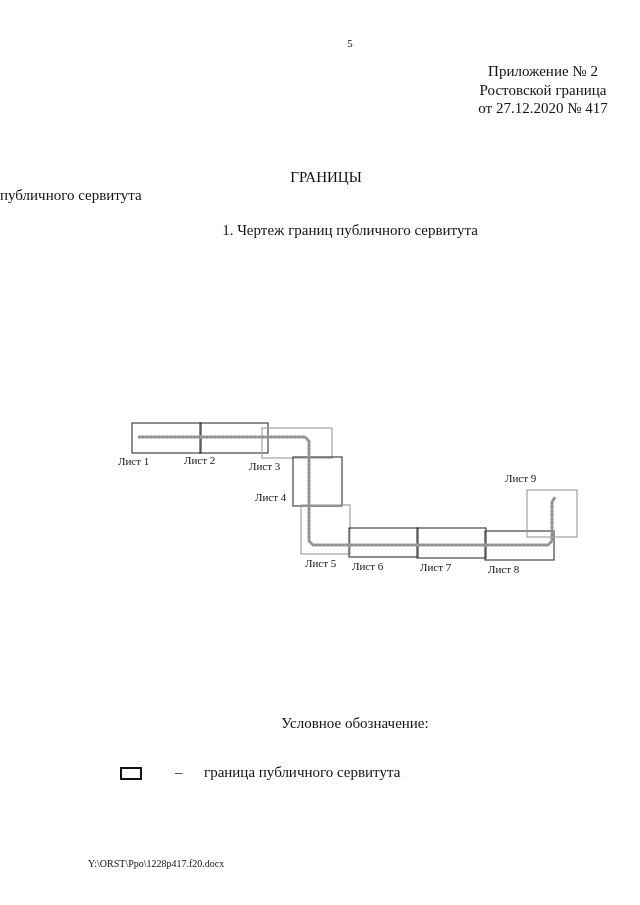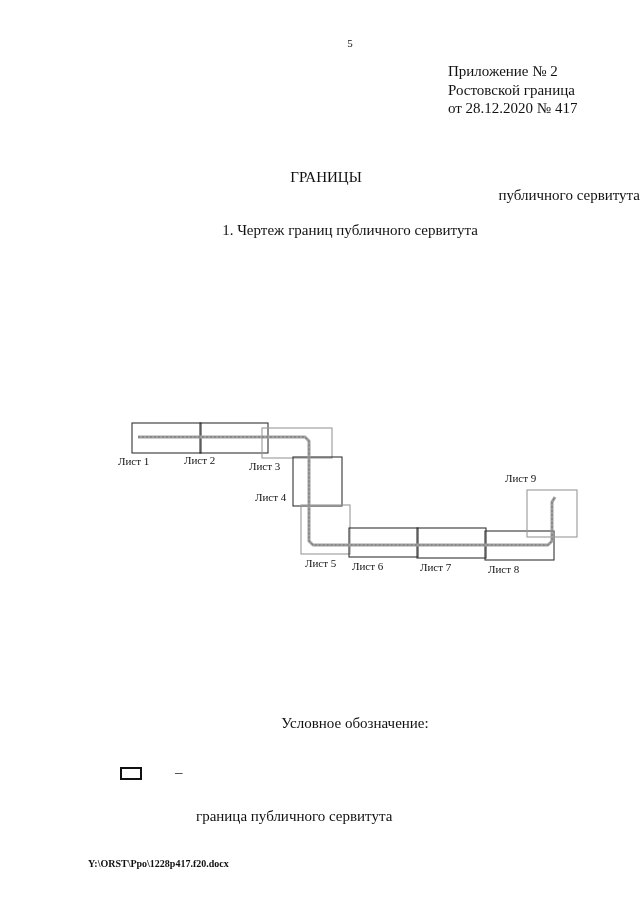--- a/index.html
+++ b/index.html
@@ -1,41 +1,41 @@
 <!DOCTYPE html>
 <html><head>
   <meta charset="utf-8">
   <style>
     html, body { margin: 0; padding: 0; background: #ffffff; }
     body { width: 640px; height: 905px; position: relative; overflow: hidden;
       font-family: "Liberation Serif", "DejaVu Serif", serif; color: #111; }
     .abs { position: absolute; }
     .page-num { left: 0; width: 700px; top: 37px; text-align: center; font-size: 11px; }
-    .appendix { left: 448px; width: 190px; top: 62px; text-align: left; font-size: 15px; line-height: 18.5px; }
+    .appendix { left: 448px; width: 190px; top: 62px; text-align: center; font-size: 15px; line-height: 18.5px; }
     .title { left: 6px; width: 640px; top: 168px; text-align: center; font-size: 15px; line-height: 18px; }
-    .subtitle { left: 0; width: 640px; top: 186px; text-align: right; font-size: 15px; line-height: 18px; }
+    .subtitle { left: 0; width: 640px; top: 186px; text-align: left; font-size: 15px; line-height: 18px; }
     .section { left: 0; width: 700px; top: 222px; text-align: center; font-size: 15px; }
     .drawing { left: 0; top: 0; width: 640px; height: 905px; pointer-events: none; }
     .drawing text { font-family: "Liberation Serif", "DejaVu Serif", serif; font-size: 11px; fill: #111; }
     .legend-title { left: 0; width: 710px; top: 715px; text-align: center; font-size: 15px; }
     .legend-row { left: 120px; top: 764px; height: 18px; font-size: 15px; }
     .legend-swatch { position: absolute; left: 0; top: 3px; width: 18px; height: 9px; border: 2px solid #111; }
     .legend-dash { position: absolute; left: 55px; top: 0; }
-    .legend-text { position: absolute; left: 76px; top: 0; white-space: nowrap; margin-top: 44px; }
-    .footer { left: 88px; top: 858px; font-size: 10px; font-weight: bold; }
+    .legend-text { position: absolute; left: 84px; top: 0; white-space: nowrap; }
+    .footer { left: 88px; top: 858px; font-size: 10px; }
   </style>
 </head>
 <body>
 
 <div class="abs page-num">5</div>
 
 <div class="abs appendix">
   <div>Приложение № 2</div>
   <div>Ростовской граница</div>
-  <div>от 28.12.2020 № 417</div>
+  <div>от 27.12.2020 № 417</div>
 </div>
 
 <div class="abs title">ГРАНИЦЫ</div>
 <div class="abs subtitle">публичного сервитута</div>
 <div class="abs section">1. Чертеж границ публичного сервитута</div>
 
 <svg class="abs drawing" id="drawing" width="640" height="905" viewBox="0 0 640 905" xmlns="http://www.w3.org/2000/svg">
   <g id="sheets-layer">
       <rect x="132" y="423" width="69" height="30" fill="none" stroke="#333333" stroke-width="1.1"></rect>
       <rect x="200" y="423" width="68" height="30" fill="none" stroke="#333333" stroke-width="1.1"></rect>

